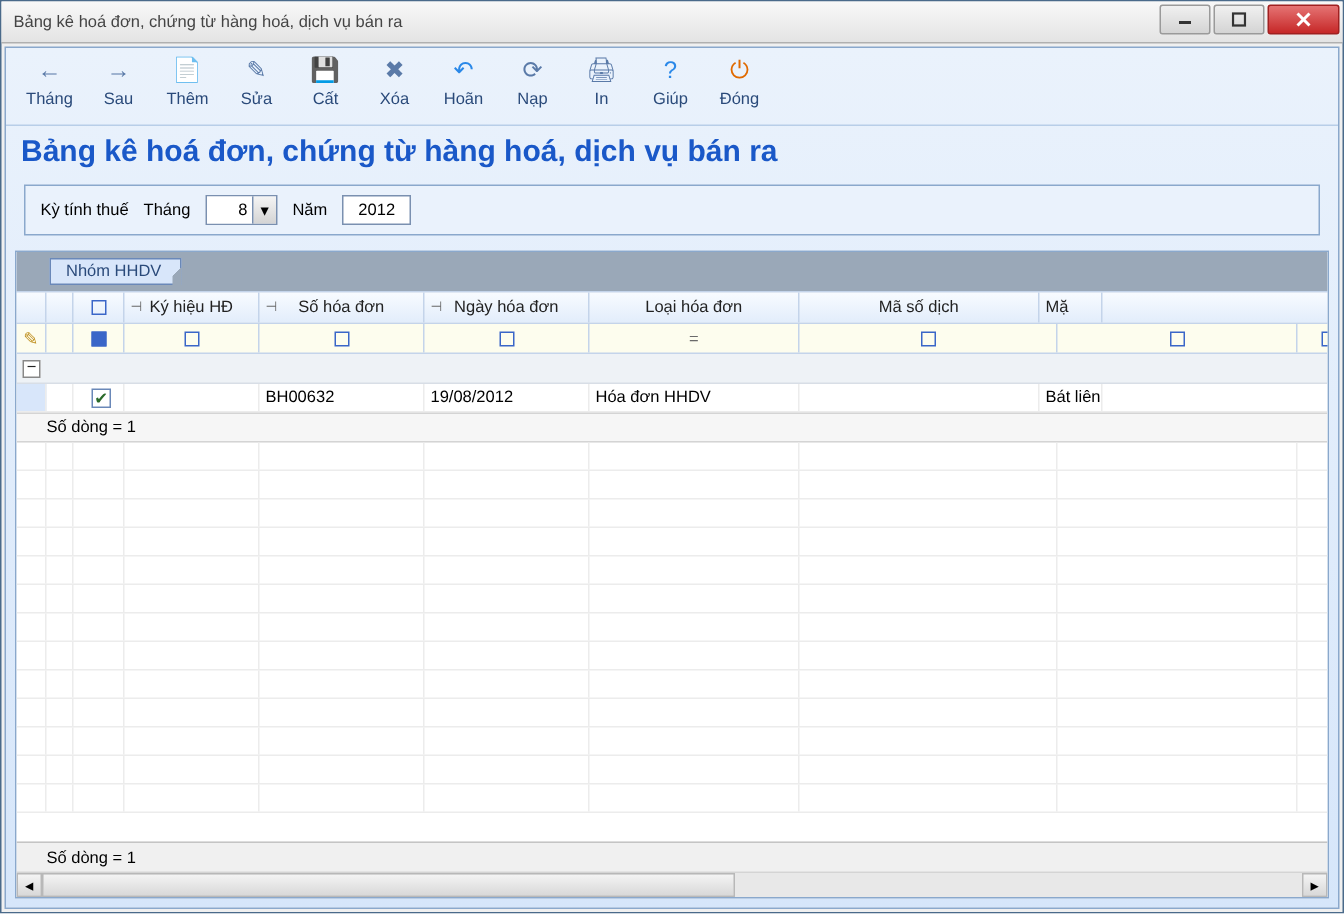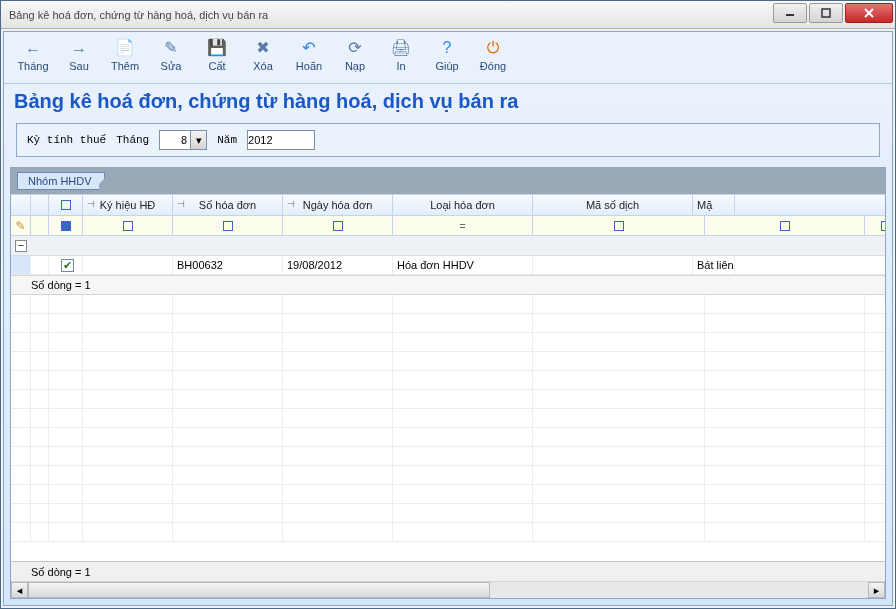--- a/index.html
+++ b/index.html
@@ -24,30 +24,30 @@
 .tb-btn { width: 46px; display:flex; flex-direction:column; align-items:center; cursor:pointer; padding:2px 0; border-radius:3px; }
 .tb-icon { width:20px; height:20px; display:flex; align-items:center; justify-content:center; font-size:16px; line-height:1; }
 .tb-lbl { color:#2a4a7a; margin-top:2px; }
 
 
 .big-heading { padding: 6px 10px 4px 10px; color:#1a58c8; font-size:20px; font-weight:bold; }
 
 
 .filter-wrap { padding: 6px 12px 10px 12px; }
 .filter-box { border:1px solid #8aa8cc; background:#eaf2fc; padding:6px 10px; display:flex; align-items:center; gap:10px; }
-.filter-box label { color:#000;font-family:Liberation Mono, monospace; }
+.filter-box label { color:#000; }
 .combo { display:inline-flex; align-items:stretch; border:1px solid #7a90b0; background:#fff; height:20px; }
 .combo input { border:none; width:30px; text-align:right; padding:0 3px; outline:none; font-size:11px; }
 .combo .dd { width:16px; background:linear-gradient(#f4f4f4,#d4d4d4); display:flex; align-items:center; justify-content:center; border-left:1px solid #7a90b0; cursor:pointer; }
-.yearbox { border:1px solid #7a90b0; background:#fff; height:20px; width:68px; outline:none; }
+.yearbox { border:1px solid #7a90b0; background:#fff; height:20px; width:46px; text-align:center; outline:none; }
 
 
 .grid-region { flex:1; margin: 0 6px 6px 6px; display:flex; flex-direction:column; border:1px solid #8aa8cc; background:#fff; overflow:hidden; }
 
-.groupby-bar { height:26px; background:#9aa8b8; display:flex; align-items:center; padding-left:6px; gap:4px; }
+.groupby-bar { height:26px; background:#9aa8b8; display:flex; align-items:center; padding-left:22px; gap:4px; }
 .group-pill { background:#d8e6fa; border:1px solid #6a88b8; padding:2px 12px 2px 10px; color:#2a4a7a; position:relative; cursor:pointer; }
 .group-pill:after { content:""; position:absolute; right:-1px; top:-1px; bottom:-1px; width:6px; background:linear-gradient(135deg, transparent 49%, #9aa8b8 51%); }
 
 
 .hdr { display:flex; height:22px; background:linear-gradient(#f8fbff,#e2edfb); border-top:1px solid #c4d4ea; border-bottom:1px solid #c4d4ea; }
 .hdr .cell { border-right:1px solid #c4d4ea; display:flex; align-items:center; justify-content:center; color:#222; position:relative; flex-shrink:0; }
 .hdr .cell.l { justify-content:flex-start; padding-left:4px; }
 .pin { position:absolute; left:4px; top:4px; font-size:9px; color:#6a6a6a; }
 
 

